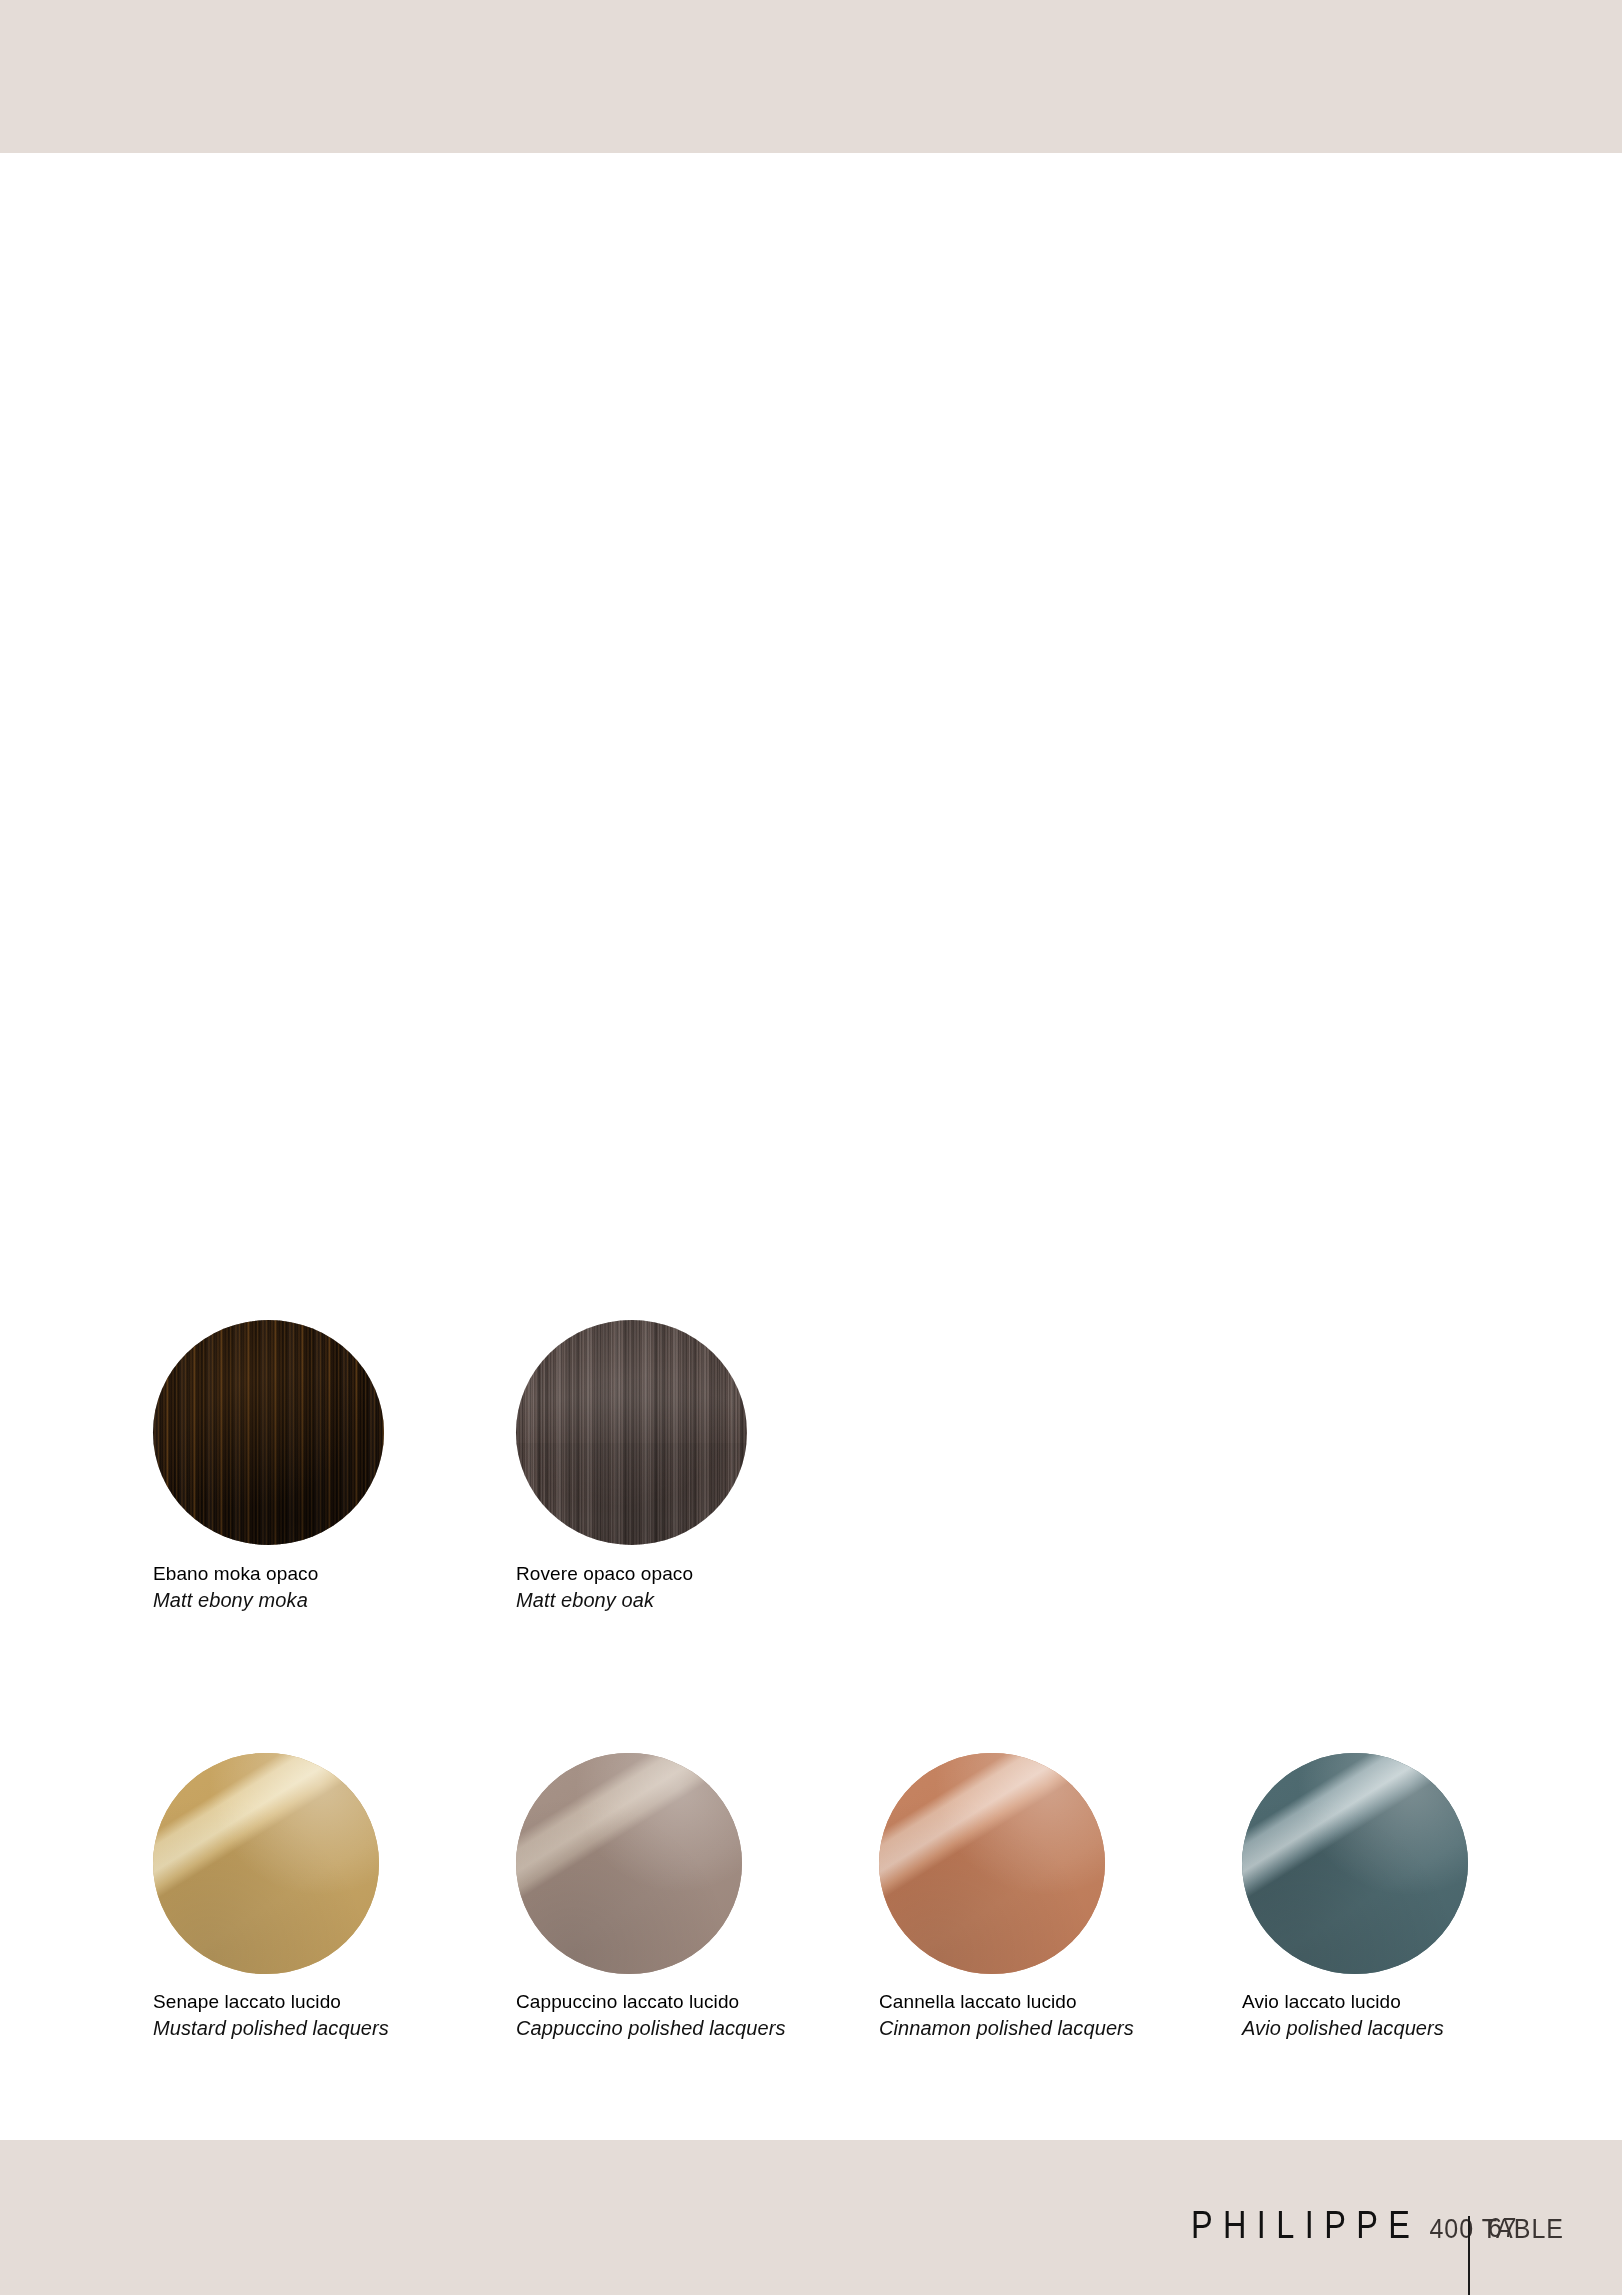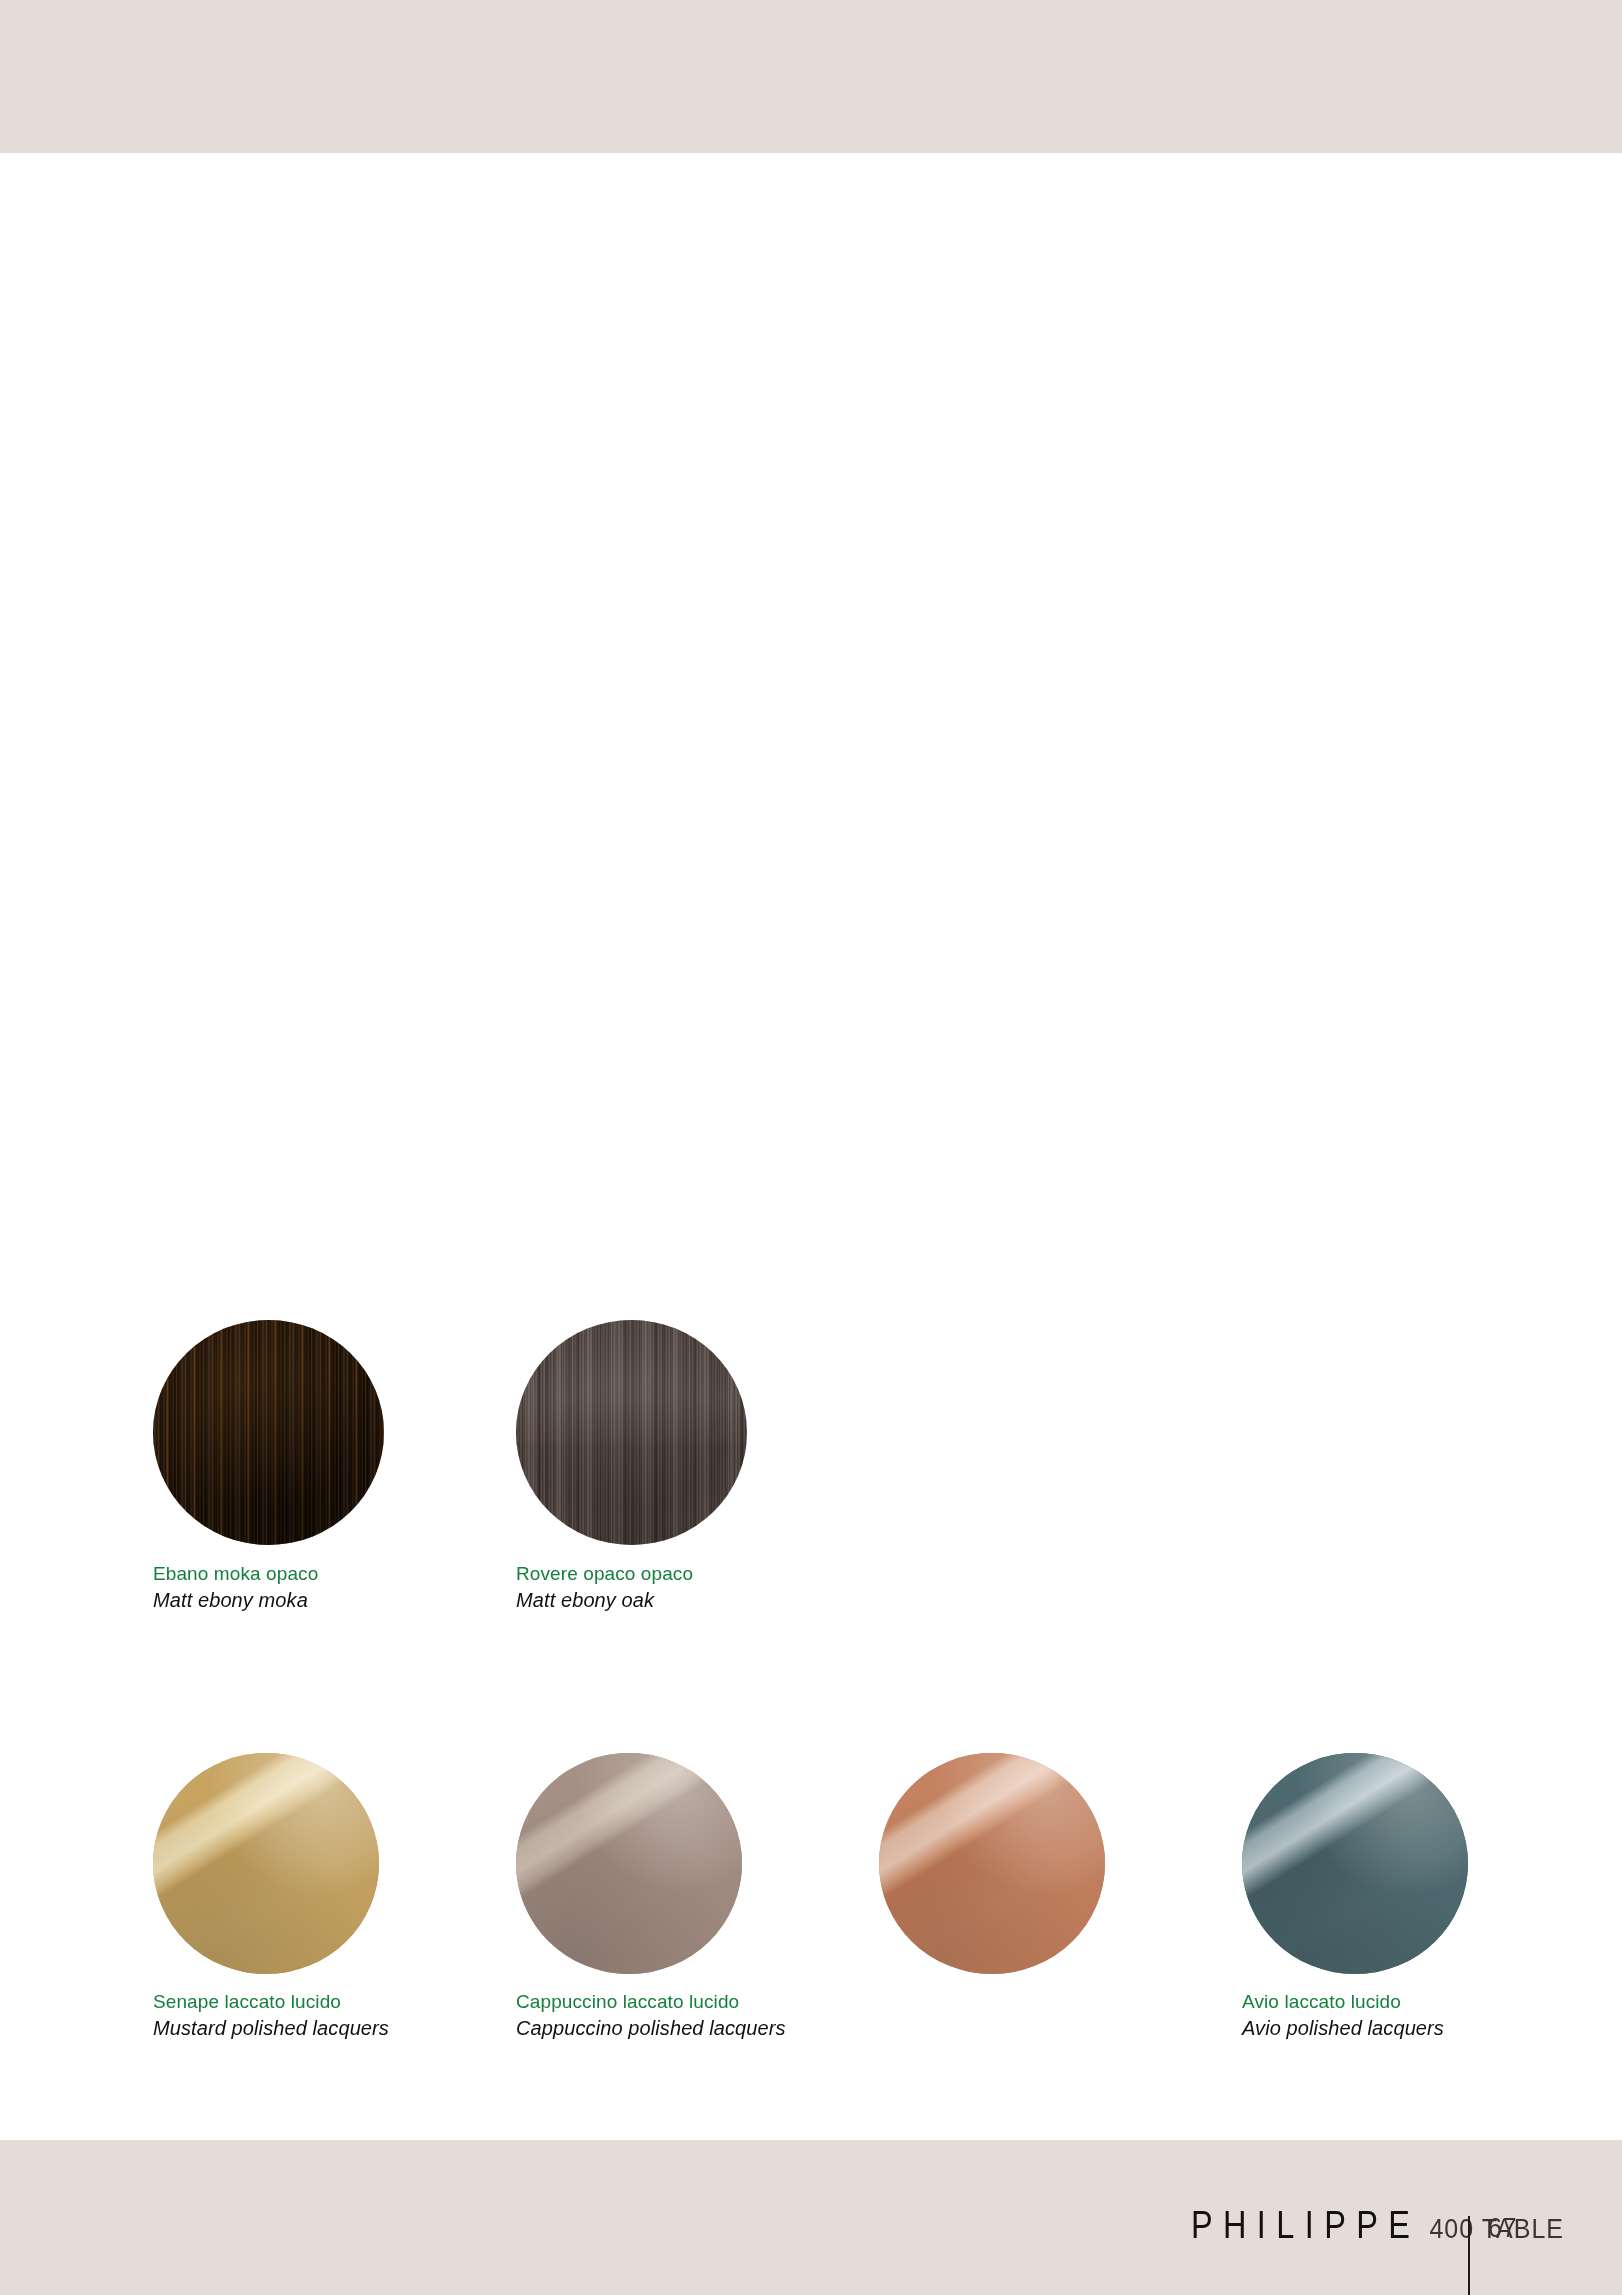--- a/index.html
+++ b/index.html
@@ -117,21 +117,21 @@
   }
 
   
   .swatch-labels {
     margin-top: 15.6px;
     padding-right: 15.6px;
   }
   .label-it {
     font-size: 19px;
     line-height: 26px;
-    color: #15803d;
+    color: #000000;
     letter-spacing: 0.1px;
     white-space: nowrap;
   }
   .label-en {
     font-size: 20px;
     line-height: 26px;
     color: #111111;
     font-style: italic;
     letter-spacing: 0.1px;
     white-space: nowrap;
@@ -273,20 +273,24 @@
                      rgba(195,129,95,1) 22%,
                      rgba(223,183,160,1) 26%,
                      rgba(231,198,180,1) 33%,
                      rgba(210,150,117,1) 38%,
                      rgba(188,120,86,1) 41%,
                      rgba(193,128,94,1) 62%,
                      rgba(186,120,87,1) 100%);"></div>
         <div class="gloss" style="background:radial-gradient(circle at 74% 14%, rgba(255,255,255,0.32) 0%, rgba(255,255,255,0) 44%),
                                radial-gradient(circle at 25% 92%, rgba(0,0,0,0.12) 0%, rgba(0,0,0,0) 60%);"></div>
       </div>
+      <div class="swatch-labels">
+        <div class="label-it">Cannella laccato lucido</div>
+        <div class="label-en">Cinnamon polished lacquers</div>
+      </div>
     </div>
 
     <div class="swatch-cell">
       <div class="swatch-disc" style="background:#4E6B71;">
         <div class="gloss" style="background:linear-gradient(148deg,
                      rgba(80,108,114,1) 0%,
                      rgba(77,105,111,1) 22%,
                      rgba(150,170,175,1) 26%,
                      rgba(186,200,203,1) 33%,
                      rgba(112,136,142,1) 38%,

